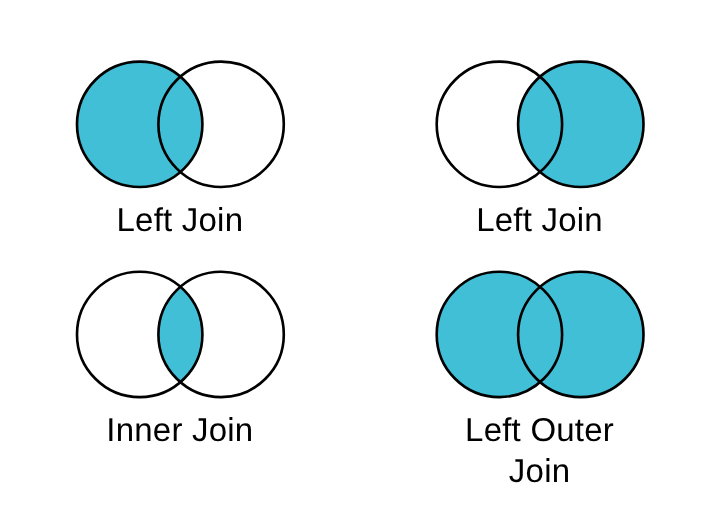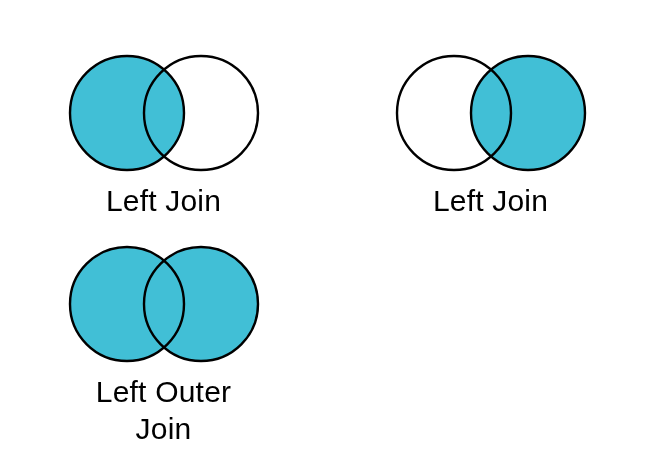--- a/index.html
+++ b/index.html
@@ -56,20 +56,28 @@
 
   <figure class="venn-cell row1">
     <svg class="venn-svg" viewBox="0 0 194 124">
         <circle cx="134" cy="62" r="57" fill="#41bfd6"></circle>
         <circle cx="60" cy="62" r="57" fill="none" stroke="#000000" stroke-width="2.4"></circle>
         <circle cx="134" cy="62" r="57" fill="none" stroke="#000000" stroke-width="2.4"></circle>
       </svg>
     <figcaption class="venn-label">Left Join</figcaption>
   </figure>
 
+  <figure class="venn-cell row2">
+    <svg class="venn-svg" viewBox="0 0 194 124">
+        <path d="M 97 18.6410332226424 A 57 57 0 0 1 97 105.35896677735761 A 57 57 0 0 1 97 18.6410332226424 Z" fill="#41bfd6"></path>
+        <circle cx="60" cy="62" r="57" fill="none" stroke="#000000" stroke-width="2.4"></circle>
+        <circle cx="134" cy="62" r="57" fill="none" stroke="#000000" stroke-width="2.4"></circle>
+      </svg>
+    <figcaption class="venn-label">Inner Join</figcaption>
+  </figure>
 
   <figure class="venn-cell row2">
     <svg class="venn-svg" viewBox="0 0 194 124">
         <circle cx="60" cy="62" r="57" fill="#41bfd6"></circle>
         <circle cx="134" cy="62" r="57" fill="#41bfd6"></circle>
         <circle cx="60" cy="62" r="57" fill="none" stroke="#000000" stroke-width="2.4"></circle>
         <circle cx="134" cy="62" r="57" fill="none" stroke="#000000" stroke-width="2.4"></circle>
       </svg>
     <figcaption class="venn-label">Left Outer
 Join</figcaption>

